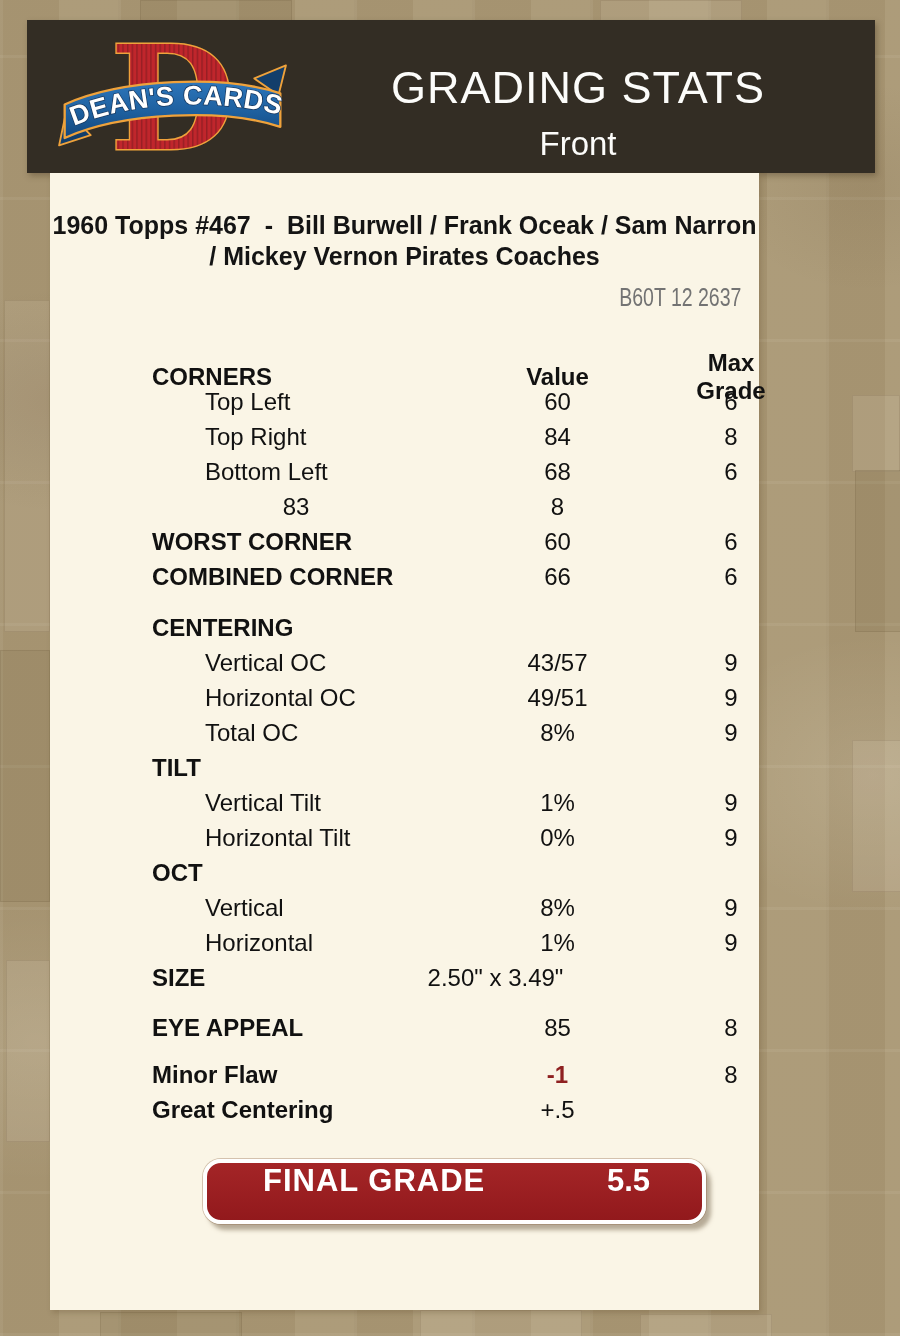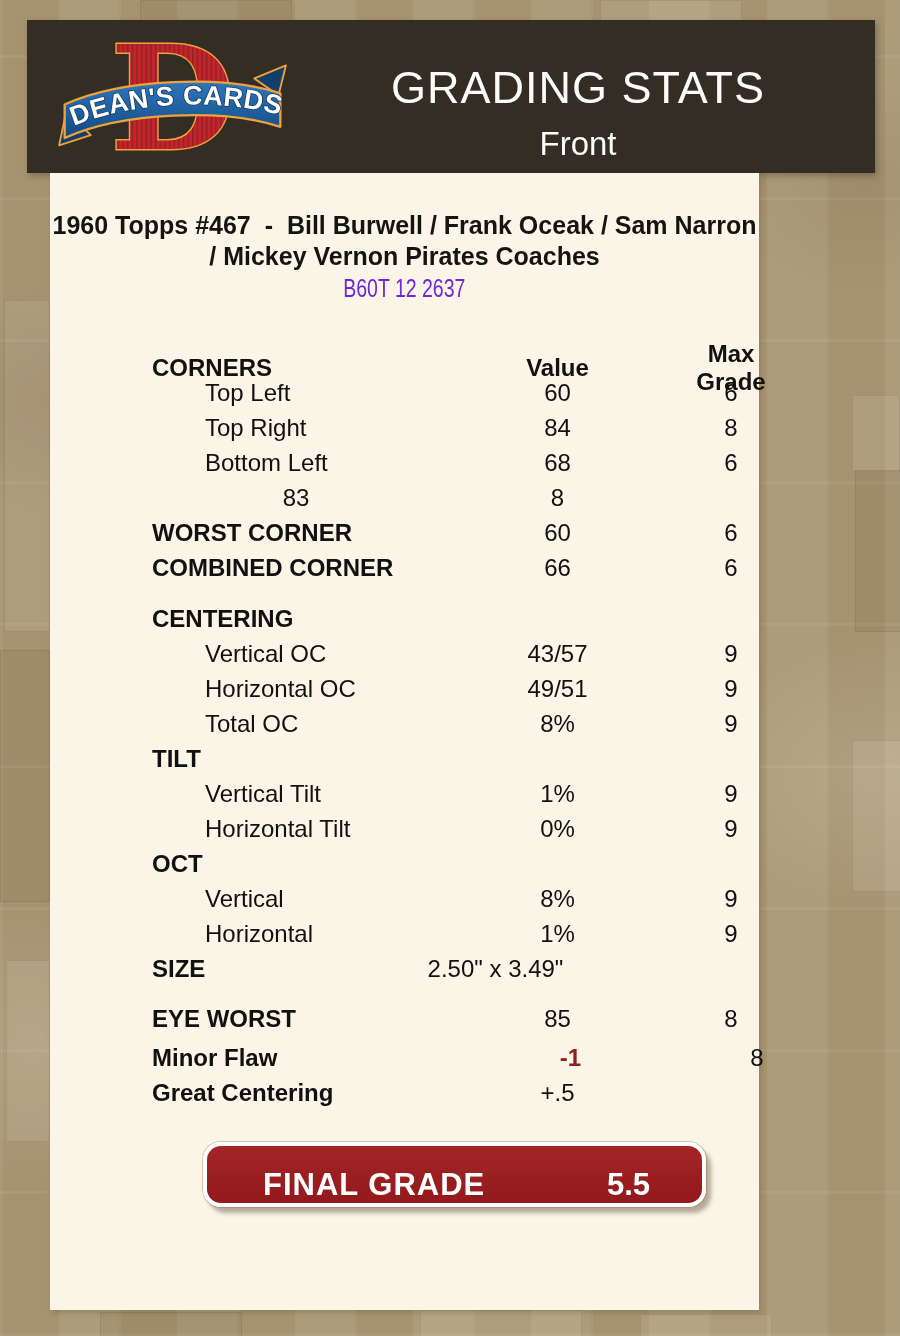--- a/index.html
+++ b/index.html
@@ -37,46 +37,46 @@
   
   .panel{
     position:absolute;left:50px;top:173px;width:709px;height:1137px;
     background:#faf5e6;box-shadow:2px 3px 5px rgba(90,70,40,0.25);
   }
   .card-title{
     margin:37px auto 0;max-width:706px;text-align:center;
     font-size:25px;line-height:31px;font-weight:bold;color:#141414;
     white-space:pre-wrap;
   }
-  .card-id{text-align:center;margin-top:2px;font-size:25px;color:#6d28d9;}
+  .card-id{text-align:right;margin-top:11px;font-size:25px;color:#737373;}
   .card-id span{display:inline-block;transform:scaleX(0.78);}
 
   
   .grade-table{margin-top:37px;color:#111;}
   .row{
     display:grid;grid-template-columns:288px 235px 112px;
     padding-left:102px;height:35px;align-items:center;font-size:24px;
   }
   .row .label{white-space:nowrap;}
   .row .value,.row .max{text-align:center;}
   .row.indent .label{padding-left:53px;}
   .bold{font-weight:bold;}
   .mt16{margin-top:16px;}
   .mt15{margin-top:15px;}
-  .mt18{margin-top:4px;gap:13px;}
+  .mt18{margin-top:12px;}
   .size-shift{transform:translateX(-62px);}
   .flaw{color:#8e2020;font-weight:bold;}
 
   
   .final-grade{
     margin:32px 0 0 153px;width:495px;height:57px;
     background:linear-gradient(#a42527,#92191c);
     border:4px solid #ffffff;border-radius:18px;
     box-shadow:0 0 0 1px rgba(140,100,70,0.35), 5px 6px 4px rgba(125,110,85,0.55);
-    display:flex;align-items:flex-end;
+    display:flex;align-items:flex-start;
     color:#fff;font-weight:bold;font-size:31px;letter-spacing:1px;gap:48px;
   }
   .final-grade .fg-label{padding-left:56px;}
   .final-grade .fg-value{margin-left:auto;padding-right:52px;letter-spacing:0;}
 </style>
 </head>
 <body>
 
 <div class="collage">
   <div class="tile" style="left:4px;top:300px;width:44px;height:330px;"></div>
@@ -217,21 +217,21 @@
       <div class="max">9</div>
     </div>
 
     <div class="row">
       <div class="label bold">SIZE</div>
       <div class="value size-shift">2.50" x 3.49"</div>
       <div class="max"></div>
     </div>
 
     <div class="row mt15">
-      <div class="label bold">EYE WORST</div>
+      <div class="label bold">EYE APPEAL</div>
       <div class="value">85</div>
       <div class="max">8</div>
     </div>
 
     <div class="row mt18">
       <div class="label bold">Minor Flaw</div>
       <div class="value flaw">-1</div>
       <div class="max">8</div>
     </div>
     <div class="row">

